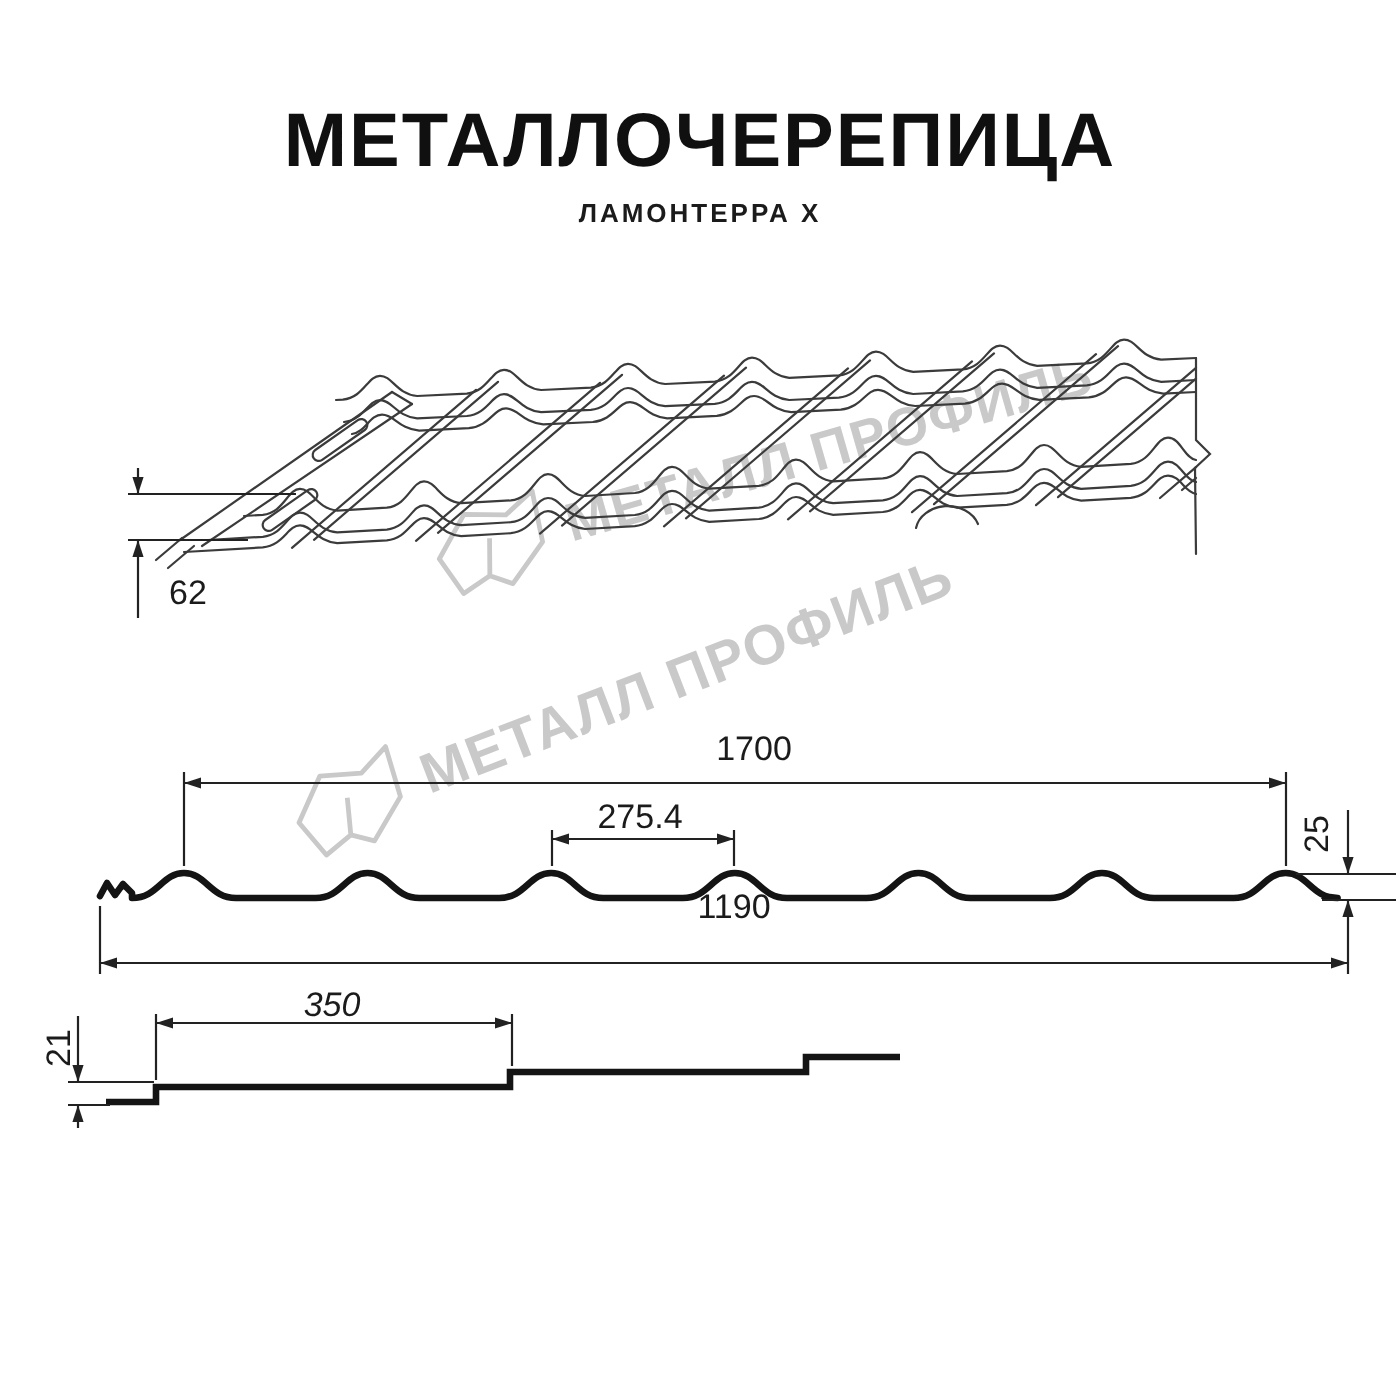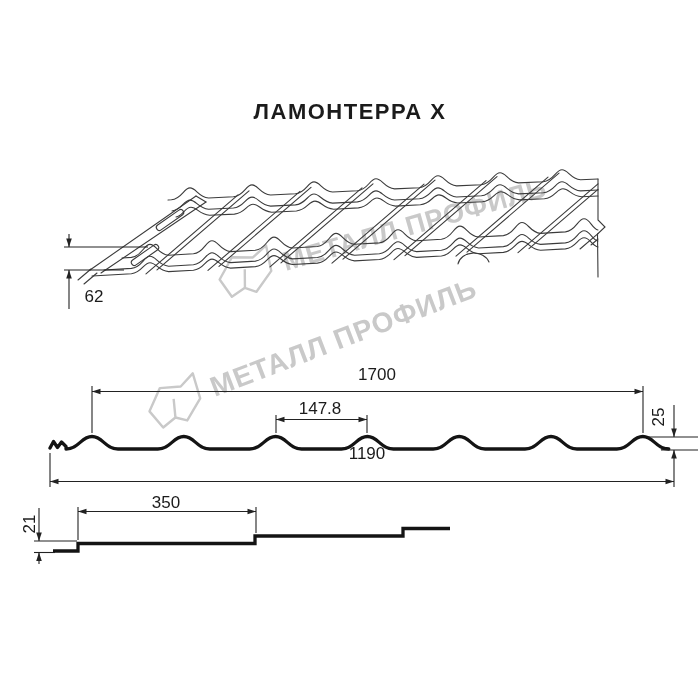--- a/index.html
+++ b/index.html
@@ -1,20 +1,20 @@
 <!DOCTYPE html>
 <html style="--wm: #c9c9c9;"><head>
 <meta charset="utf-8">
 <style>
   html,body{margin:0;padding:0;background:#fff;}
   .page{position:relative;width:700px;height:700px;background:#ffffff;overflow:hidden;
         font-family:"Liberation Sans", sans-serif;}
   .hdr{position:absolute;left:0;width:700px;text-align:center;color:#101010;}
   .title{top:50px;font-size:38px;font-weight:800;letter-spacing:1px;}
-  .subtitle{top:99px;font-size:22px;font-weight:600;letter-spacing:1.5px;color:#1b1b1b;}
+  .subtitle{top:99px;font-size:13px;font-weight:600;letter-spacing:1.5px;color:#1b1b1b;}
   .wm{position:absolute;display:flex;align-items:center;gap:8px;transform-origin:left center;
       color:var(--wm,#c9c9c9);white-space:nowrap;z-index:1;}
   .wm .wm-text{font-weight:700;letter-spacing:1px;}
   #wm-top{left:218px;top:258px;transform:rotate(-16deg);font-size:27px;}
   #wm-mid{left:148px;top:390px;transform:rotate(-21deg);font-size:28px;}
   svg.drawing{position:absolute;left:0;top:0;z-index:2;}
   .dim{position:absolute;z-index:3;font-size:17px;color:#1b1b1b;white-space:nowrap;
        transform:translate(-50%,-50%);}
   .dim.vert{transform:translate(-50%,-50%) rotate(-90deg);}
 </style>
@@ -29,20 +29,21 @@
     </svg>
     <span class="wm-text">МЕТАЛЛ ПРОФИЛЬ</span>
   </div>
   <div class="wm" id="wm-mid">
     <svg width="60" height="46" viewBox="0 0 60 46">
       <path d="M9 42 L2 22 L20 4 L40 10 L56 2 L54 28 L34 44 L24 37 Z M24 37 L29 19" fill="none" stroke="var(--wm,#c9c9c9)" stroke-width="2.4" stroke-linejoin="round"></path>
     </svg>
     <span class="wm-text">МЕТАЛЛ ПРОФИЛЬ</span>
   </div>
 
+  <div class="hdr title">МЕТАЛЛОЧЕРЕПИЦА</div>
   <div class="hdr subtitle">ЛАМОНТЕРРА Х</div>
 
   <svg class="drawing" width="700" height="700" viewBox="0 0 700 700">
     <g id="g-thin" fill="none" stroke-width="1.1" stroke-linecap="round" stroke="#3b3b3b">
         <path d="M168.0 200.0 L171.4 199.8 C181.9 198.8 183.8 187.9 190.0 187.9 C196.2 187.9 198.1 197.0 208.6 198.0 L233.4 196.8 C243.9 195.8 245.8 184.9 252.0 184.9 C258.2 184.9 260.1 194.0 270.6 195.0 L295.4 193.8 C305.9 192.8 307.8 181.9 314.0 181.9 C320.2 181.9 322.1 191.0 332.6 192.0 L357.4 190.8 C367.9 189.8 369.8 178.8 376.0 178.8 C382.2 178.8 384.1 187.9 394.6 188.9 L419.4 187.7 C429.9 186.7 431.8 175.8 438.0 175.8 C444.2 175.8 446.1 184.9 456.6 185.9 L481.4 184.7 C491.9 183.7 493.8 172.8 500.0 172.8 C506.2 172.8 508.1 181.9 518.6 182.9 L543.4 181.7 C553.9 180.7 555.8 169.8 562.0 169.8 C568.2 169.8 570.1 178.8 580.6 179.8 L598.0 179.0"></path>
         <path d="M172.0 211.0 L172.0 211.0 C181.9 210.0 183.8 200.1 190.0 200.1 C196.2 200.1 198.1 208.2 208.6 209.2 L233.4 208.0 C243.9 207.0 245.8 197.1 252.0 197.1 C258.2 197.1 260.1 205.1 270.6 206.1 L295.4 204.9 C305.9 203.9 307.8 194.0 314.0 194.0 C320.2 194.0 322.1 202.1 332.6 203.1 L357.4 201.9 C367.9 200.9 369.8 190.9 376.0 190.9 C382.2 190.9 384.1 199.0 394.6 200.0 L419.4 198.8 C429.9 197.8 431.8 187.9 438.0 187.9 C444.2 187.9 446.1 196.0 456.6 197.0 L481.4 195.7 C491.9 194.7 493.8 184.8 500.0 184.8 C506.2 184.8 508.1 192.9 518.6 193.9 L543.4 192.7 C553.9 191.7 555.8 181.8 562.0 181.8 C568.2 181.8 570.1 189.9 580.6 190.9 L598.0 190.0"></path>
         <path d="M176.0 217.0 L176.0 217.0 C182.9 216.0 184.8 207.3 191.0 207.3 C197.2 207.3 199.1 214.3 209.6 215.3 L234.4 214.1 C244.9 213.1 246.8 204.2 253.0 204.2 C259.2 204.2 261.1 211.2 271.6 212.2 L296.4 211.0 C306.9 210.0 308.8 201.1 315.0 201.1 C321.2 201.1 323.1 208.2 333.6 209.2 L358.4 207.9 C368.9 206.9 370.8 198.0 377.0 198.0 C383.2 198.0 385.1 205.1 395.6 206.1 L420.4 204.8 C430.9 203.8 432.8 194.9 439.0 194.9 C445.2 194.9 447.1 202.0 457.6 203.0 L482.4 201.8 C492.9 200.8 494.8 191.8 501.0 191.8 C507.2 191.8 509.1 198.9 519.6 199.9 L544.4 198.7 C554.9 197.7 556.8 188.7 563.0 188.7 C569.2 188.7 571.1 195.8 581.6 196.8 L598.0 196.0"></path>
         <path d="M122.0 258.0 L131.4 257.4 C141.9 256.4 143.8 244.4 150.0 244.4 C156.2 244.4 158.1 254.3 168.6 255.3 L193.4 253.8 C203.9 252.8 205.8 240.7 212.0 240.7 C218.2 240.7 220.1 250.6 230.6 251.6 L255.4 250.2 C265.9 249.2 267.8 237.1 274.0 237.1 C280.2 237.1 282.1 247.0 292.6 248.0 L317.4 246.5 C327.9 245.5 329.8 233.4 336.0 233.4 C342.2 233.4 344.1 243.3 354.6 244.3 L379.4 242.9 C389.9 241.9 391.8 229.8 398.0 229.8 C404.2 229.8 406.1 239.7 416.6 240.7 L441.4 239.2 C451.9 238.2 453.8 226.1 460.0 226.1 C466.2 226.1 468.1 236.0 478.6 237.0 L503.4 235.6 C513.9 234.6 515.8 222.5 522.0 222.5 C528.2 222.5 530.1 232.4 540.6 233.4 L565.4 231.9 C575.9 230.9 577.8 218.8 584.0 218.8 C590.2 218.8 592.1 229.0 598.0 230.0 L598.0 230.0"></path>
         <path d="M104.0 270.0 L131.4 268.4 C141.9 267.4 143.8 256.3 150.0 256.3 C156.2 256.3 158.1 265.2 168.6 266.2 L193.4 264.8 C203.9 263.8 205.8 252.7 212.0 252.7 C218.2 252.7 220.1 261.6 230.6 262.6 L255.4 261.1 C265.9 260.1 267.8 249.0 274.0 249.0 C280.2 249.0 282.1 257.9 292.6 258.9 L317.4 257.5 C327.9 256.5 329.8 245.4 336.0 245.4 C342.2 245.4 344.1 254.3 354.6 255.3 L379.4 253.8 C389.9 252.8 391.8 241.7 398.0 241.7 C404.2 241.7 406.1 250.6 416.6 251.6 L441.4 250.2 C451.9 249.2 453.8 238.1 460.0 238.1 C466.2 238.1 468.1 247.0 478.6 248.0 L503.4 246.6 C513.9 245.6 515.8 234.5 522.0 234.5 C528.2 234.5 530.1 243.4 540.6 244.4 L565.4 242.9 C575.9 241.9 577.8 230.8 584.0 230.8 C590.2 230.8 592.1 240.0 598.0 241.0 L598.0 241.0"></path>
         <path d="M92.0 276.0 L131.4 273.7 C141.9 272.7 143.8 262.7 150.0 262.7 C156.2 262.7 158.1 270.6 168.6 271.6 L193.4 270.2 C203.9 269.2 205.8 259.1 212.0 259.1 C218.2 259.1 220.1 267.1 230.6 268.1 L255.4 266.6 C265.9 265.6 267.8 255.6 274.0 255.6 C280.2 255.6 282.1 263.5 292.6 264.5 L317.4 263.1 C327.9 262.1 329.8 252.0 336.0 252.0 C342.2 252.0 344.1 259.9 354.6 260.9 L379.4 259.5 C389.9 258.5 391.8 248.5 398.0 248.5 C404.2 248.5 406.1 256.4 416.6 257.4 L441.4 256.0 C451.9 255.0 453.8 244.9 460.0 244.9 C466.2 244.9 468.1 252.8 478.6 253.8 L503.4 252.4 C513.9 251.4 515.8 241.4 522.0 241.4 C528.2 241.4 530.1 249.3 540.6 250.3 L565.4 248.9 C575.9 247.9 577.8 237.8 584.0 237.8 C590.2 237.8 592.1 246.0 598.0 247.0 L598.0 247.0"></path>
@@ -114,18 +115,18 @@
         <path d="M0 0 L-8.5 -2.8 L-8.5 2.8 Z" transform="translate(256 511.5) rotate(0)"></path>
         <path d="M0 0 L-8.5 -2.8 L-8.5 2.8 Z" transform="translate(39 541) rotate(90)"></path>
         <path d="M0 0 L-8.5 -2.8 L-8.5 2.8 Z" transform="translate(39 552.5) rotate(-90)"></path>
         <path d="M0 0 L-8.5 -2.8 L-8.5 2.8 Z" transform="translate(69 247) rotate(90)"></path>
         <path d="M0 0 L-8.5 -2.8 L-8.5 2.8 Z" transform="translate(69 270) rotate(-90)"></path>
       </g>
   </svg>
 
   <span class="dim" style="left:94px;top:297px;">62</span>
   <span class="dim" style="left:377px;top:375px;">1700</span>
-  <span class="dim" style="left:320px;top:409px;">147.8</span>
+  <span class="dim" style="left:320px;top:409px;">275.4</span>
   <span class="dim vert" style="left:659px;top:417px;">25</span>
   <span class="dim" style="left:367px;top:454px;">1190</span>
-  <span class="dim" style="left:166px;top:503px;">350</span>
+  <span class="dim" style="left:166px;top:503px;font-style:italic;">350</span>
   <span class="dim vert" style="left:30px;top:524px;">21</span>
 </div>
 
 </body></html>

